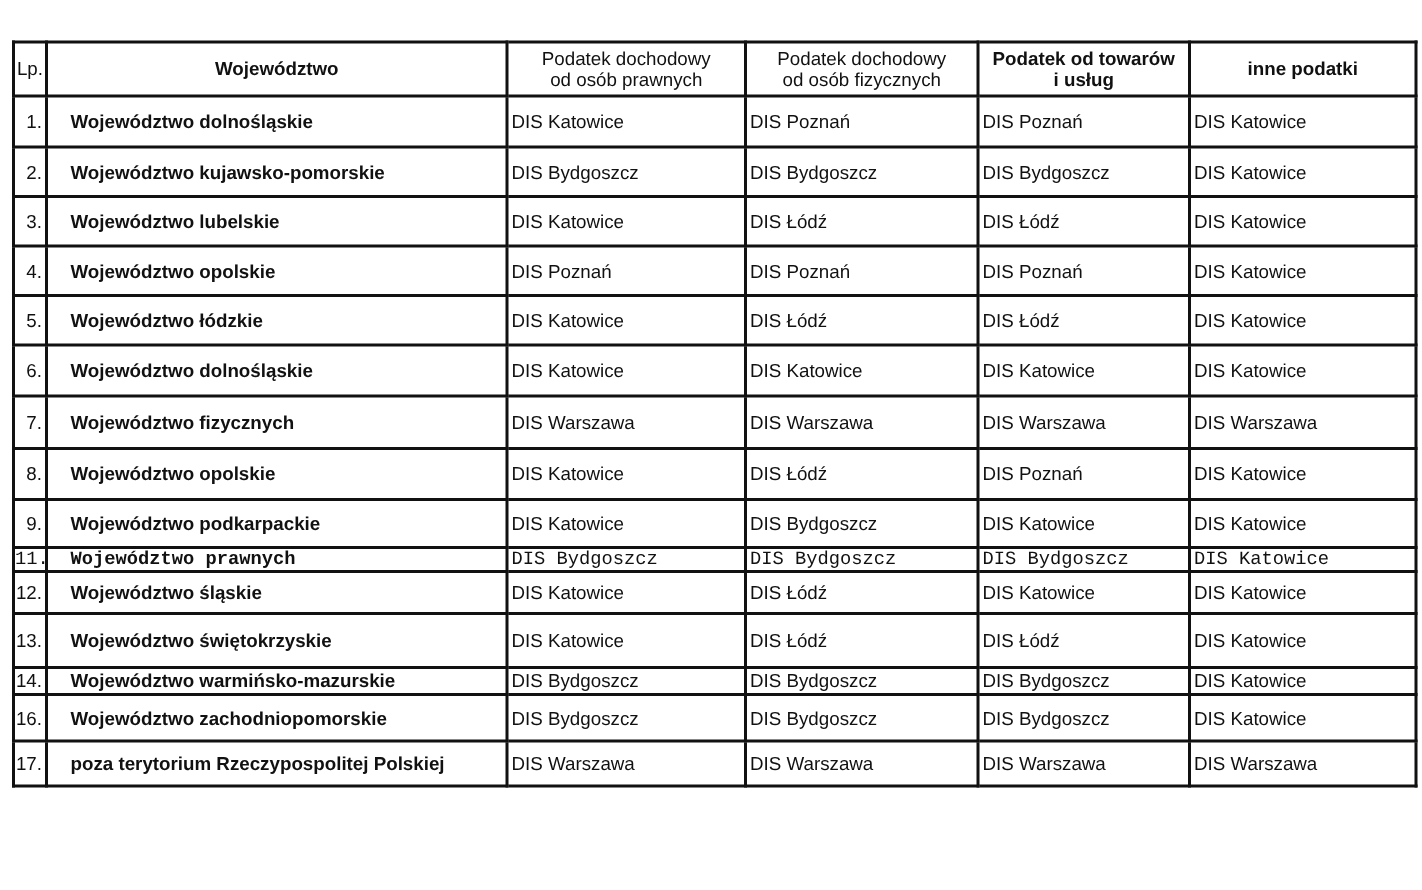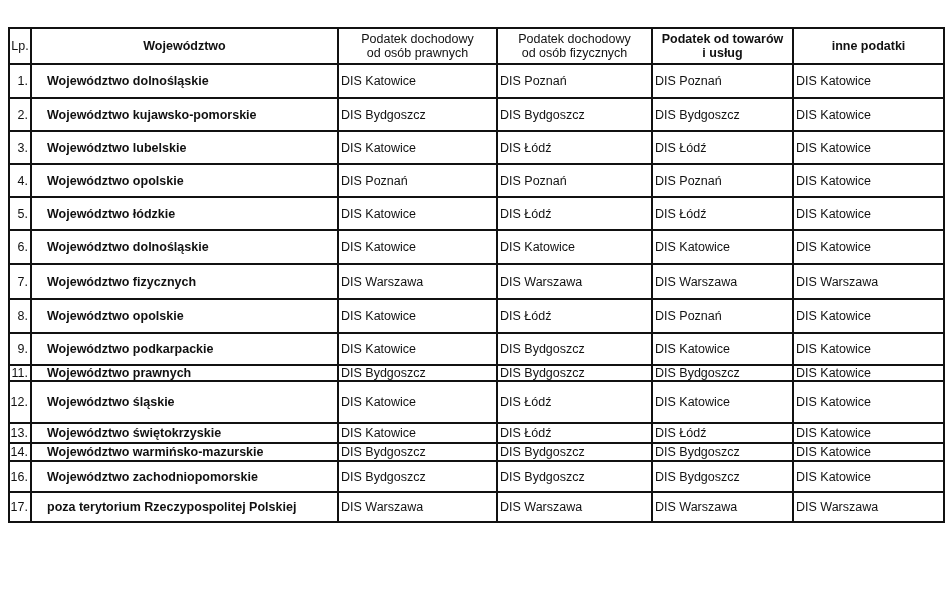--- a/index.html
+++ b/index.html
@@ -117,37 +117,37 @@
     <td class="val">DIS Katowice</td>
   </tr>
       <tr style="height: 32px;">
     <td class="lp">9.</td>
     <td class="woj">Województwo podkarpackie</td>
     <td class="val">DIS Katowice</td>
     <td class="val">DIS Bydgoszcz</td>
     <td class="val">DIS Katowice</td>
     <td class="val">DIS Katowice</td>
   </tr>
-      <tr style="height: 14px;">
+      <tr style="height: 14px; font-family: Liberation Mono, monospace;">
     <td class="lp">11.</td>
     <td class="woj">Województwo prawnych</td>
     <td class="val">DIS Bydgoszcz</td>
     <td class="val">DIS Bydgoszcz</td>
     <td class="val">DIS Bydgoszcz</td>
     <td class="val">DIS Katowice</td>
   </tr>
-      <tr style="height: 42px;">
+      <tr style="height: 28px;">
     <td class="lp">12.</td>
     <td class="woj">Województwo śląskie</td>
     <td class="val">DIS Katowice</td>
     <td class="val">DIS Łódź</td>
     <td class="val">DIS Katowice</td>
     <td class="val">DIS Katowice</td>
   </tr>
-      <tr style="height: 20px;">
+      <tr style="height: 36px;">
     <td class="lp">13.</td>
     <td class="woj">Województwo świętokrzyskie</td>
     <td class="val">DIS Katowice</td>
     <td class="val">DIS Łódź</td>
     <td class="val">DIS Łódź</td>
     <td class="val">DIS Katowice</td>
   </tr>
       <tr style="height: 18px;">
     <td class="lp">14.</td>
     <td class="woj">Województwo warmińsko-mazurskie</td>

